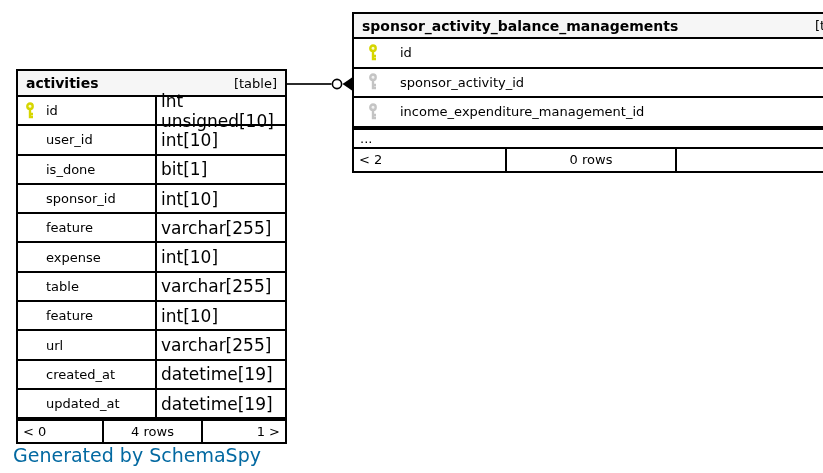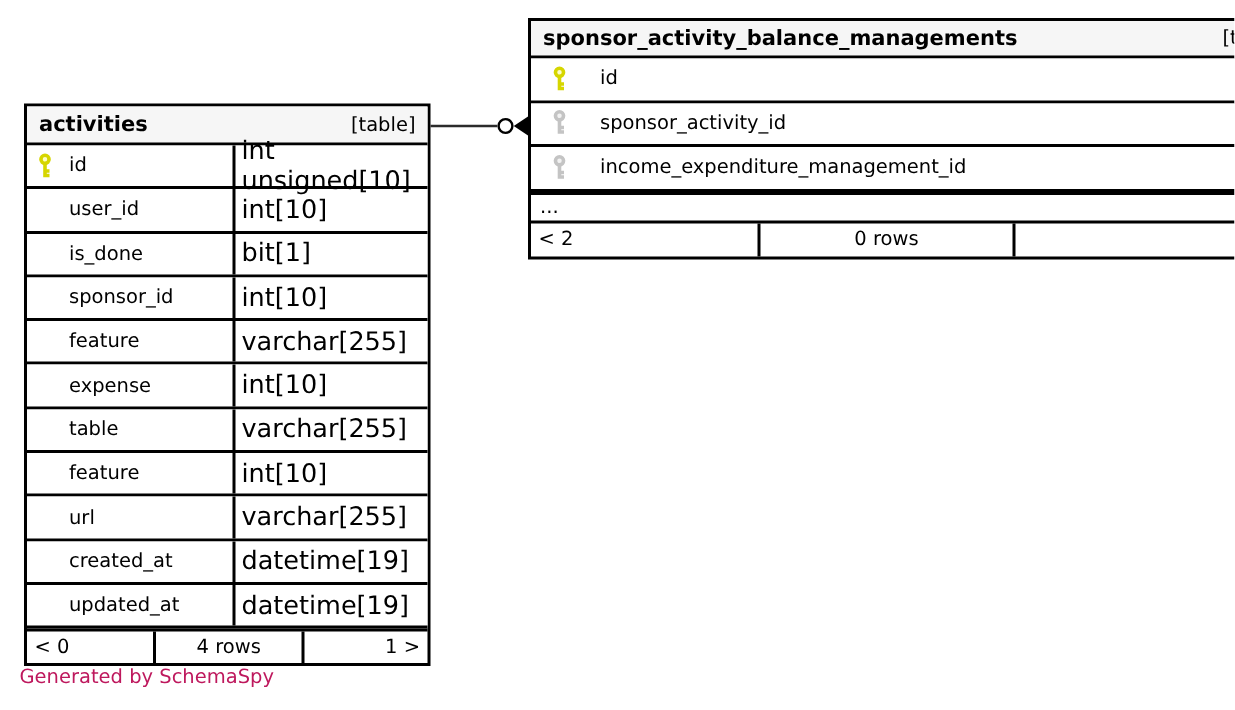--- a/index.html
+++ b/index.html
@@ -49,21 +49,21 @@
   .f-right{justify-content:flex-end;padding-right:5px;}
   #table-activities .fc1{width:84px;}
   #table-activities .fc2{flex:1;}
   #table-activities .fc3{width:84px;}
   #table-sabm .fc1{width:151px;}
   #table-sabm .fc2{width:170px;}
   #table-sabm .fc3{flex:1;}
   .key-svg{display:block;}
   #connector-layer{position:absolute;left:0;top:0;pointer-events:none;}
   #credit{
-    position:absolute;left:13px;top:444px;font-size:13px;color:#be185d;
+    position:absolute;left:13px;top:444px;font-size:19px;color:#0369a1;
   }
 </style>
 </head>
 <body>
 
 <div id="stage">
 
   <div class="db-table" id="table-activities">
     <div class="thead">
       <span class="tname">activities</span>

